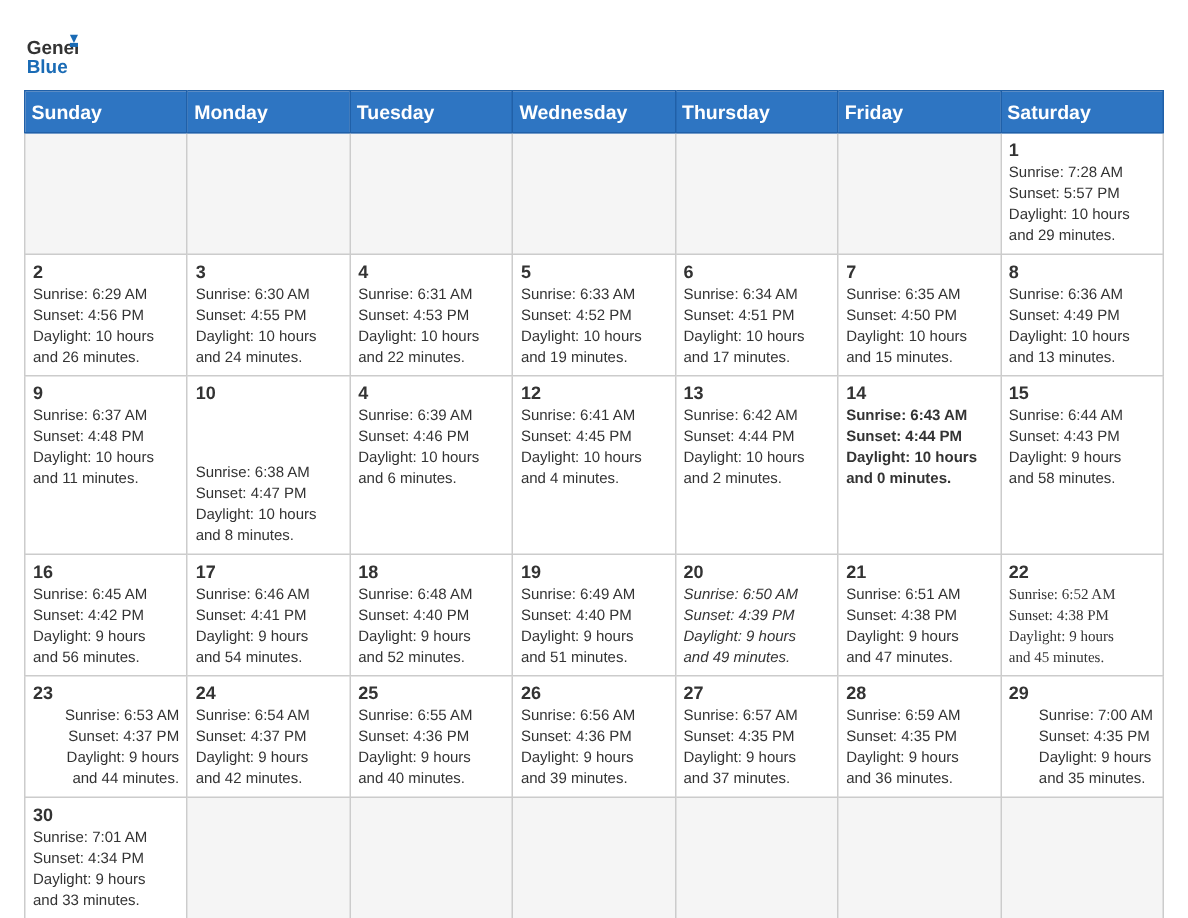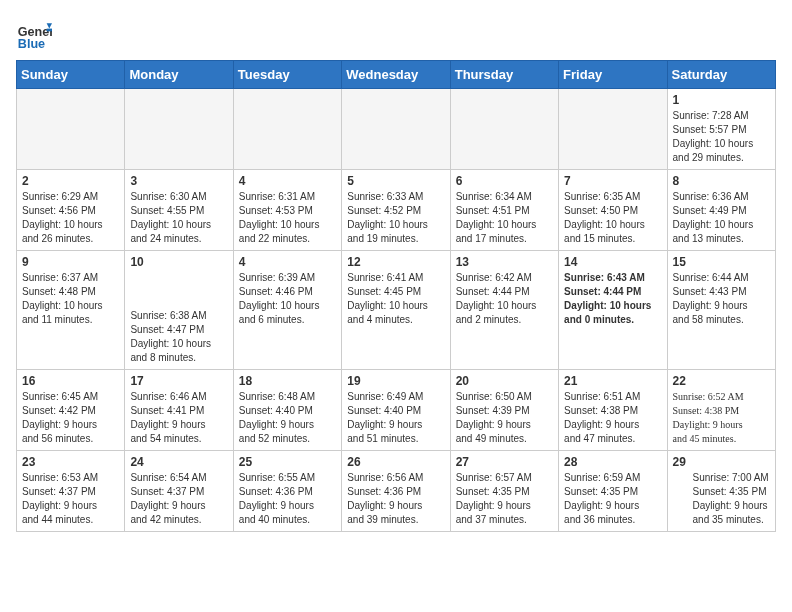--- a/index.html
+++ b/index.html
@@ -248,21 +248,21 @@
         </td>
         <td>
           <span class="day-number">19</span>
           <div class="day-info" style="white-space: pre-line;">Sunrise: 6:49 AM
 Sunset: 4:40 PM
 Daylight: 9 hours
 and 51 minutes.</div>
         </td>
         <td>
           <span class="day-number">20</span>
-          <div class="day-info" style="white-space: pre-line;">Sunrise: 6:50 AM
+          <div class="day-info" style="white-space: pre-line; font-style: italic;">Sunrise: 6:50 AM
 Sunset: 4:39 PM
 Daylight: 9 hours
 and 49 minutes.</div>
         </td>
         <td>
           <span class="day-number">21</span>
           <div class="day-info" style="white-space: pre-line;">Sunrise: 6:51 AM
 Sunset: 4:38 PM
 Daylight: 9 hours
 and 47 minutes.</div>
@@ -271,21 +271,21 @@
           <span class="day-number">22</span>
           <div class="day-info" style="white-space: pre-line; font-family: Liberation Serif, serif;">Sunrise: 6:52 AM
 Sunset: 4:38 PM
 Daylight: 9 hours
 and 45 minutes.</div>
         </td>
       </tr>
       <tr>
         <td>
           <span class="day-number">23</span>
-          <div class="day-info" style="white-space: pre-line;">Sunrise: 6:53 AM
+          <div class="day-info" style="white-space: pre-line; text-align: right;">Sunrise: 6:53 AM
 Sunset: 4:37 PM
 Daylight: 9 hours
 and 44 minutes.</div>
         </td>
         <td>
           <span class="day-number">24</span>
           <div class="day-info" style="white-space: pre-line;">Sunrise: 6:54 AM
 Sunset: 4:37 PM
 Daylight: 9 hours
 and 42 minutes.</div>
@@ -318,15 +318,30 @@
 Daylight: 9 hours
 and 36 minutes.</div>
         </td>
         <td>
           <span class="day-number">29</span>
           <div class="day-info" style="white-space: pre-line; margin-left: 20px;">Sunrise: 7:00 AM
 Sunset: 4:35 PM
 Daylight: 9 hours
 and 35 minutes.</div>
         </td>
+      </tr>
+      <tr>
+        <td>
+          <span class="day-number">30</span>
+          <div class="day-info" style="white-space: pre-line;">Sunrise: 7:01 AM
+Sunset: 4:34 PM
+Daylight: 9 hours
+and 33 minutes.</div>
+        </td>
+        <td class="empty"></td>
+        <td class="empty"></td>
+        <td class="empty"></td>
+        <td class="empty"></td>
+        <td class="empty"></td>
+        <td class="empty"></td>
       </tr>
     </tbody>
 </table>
 
 </body></html>

